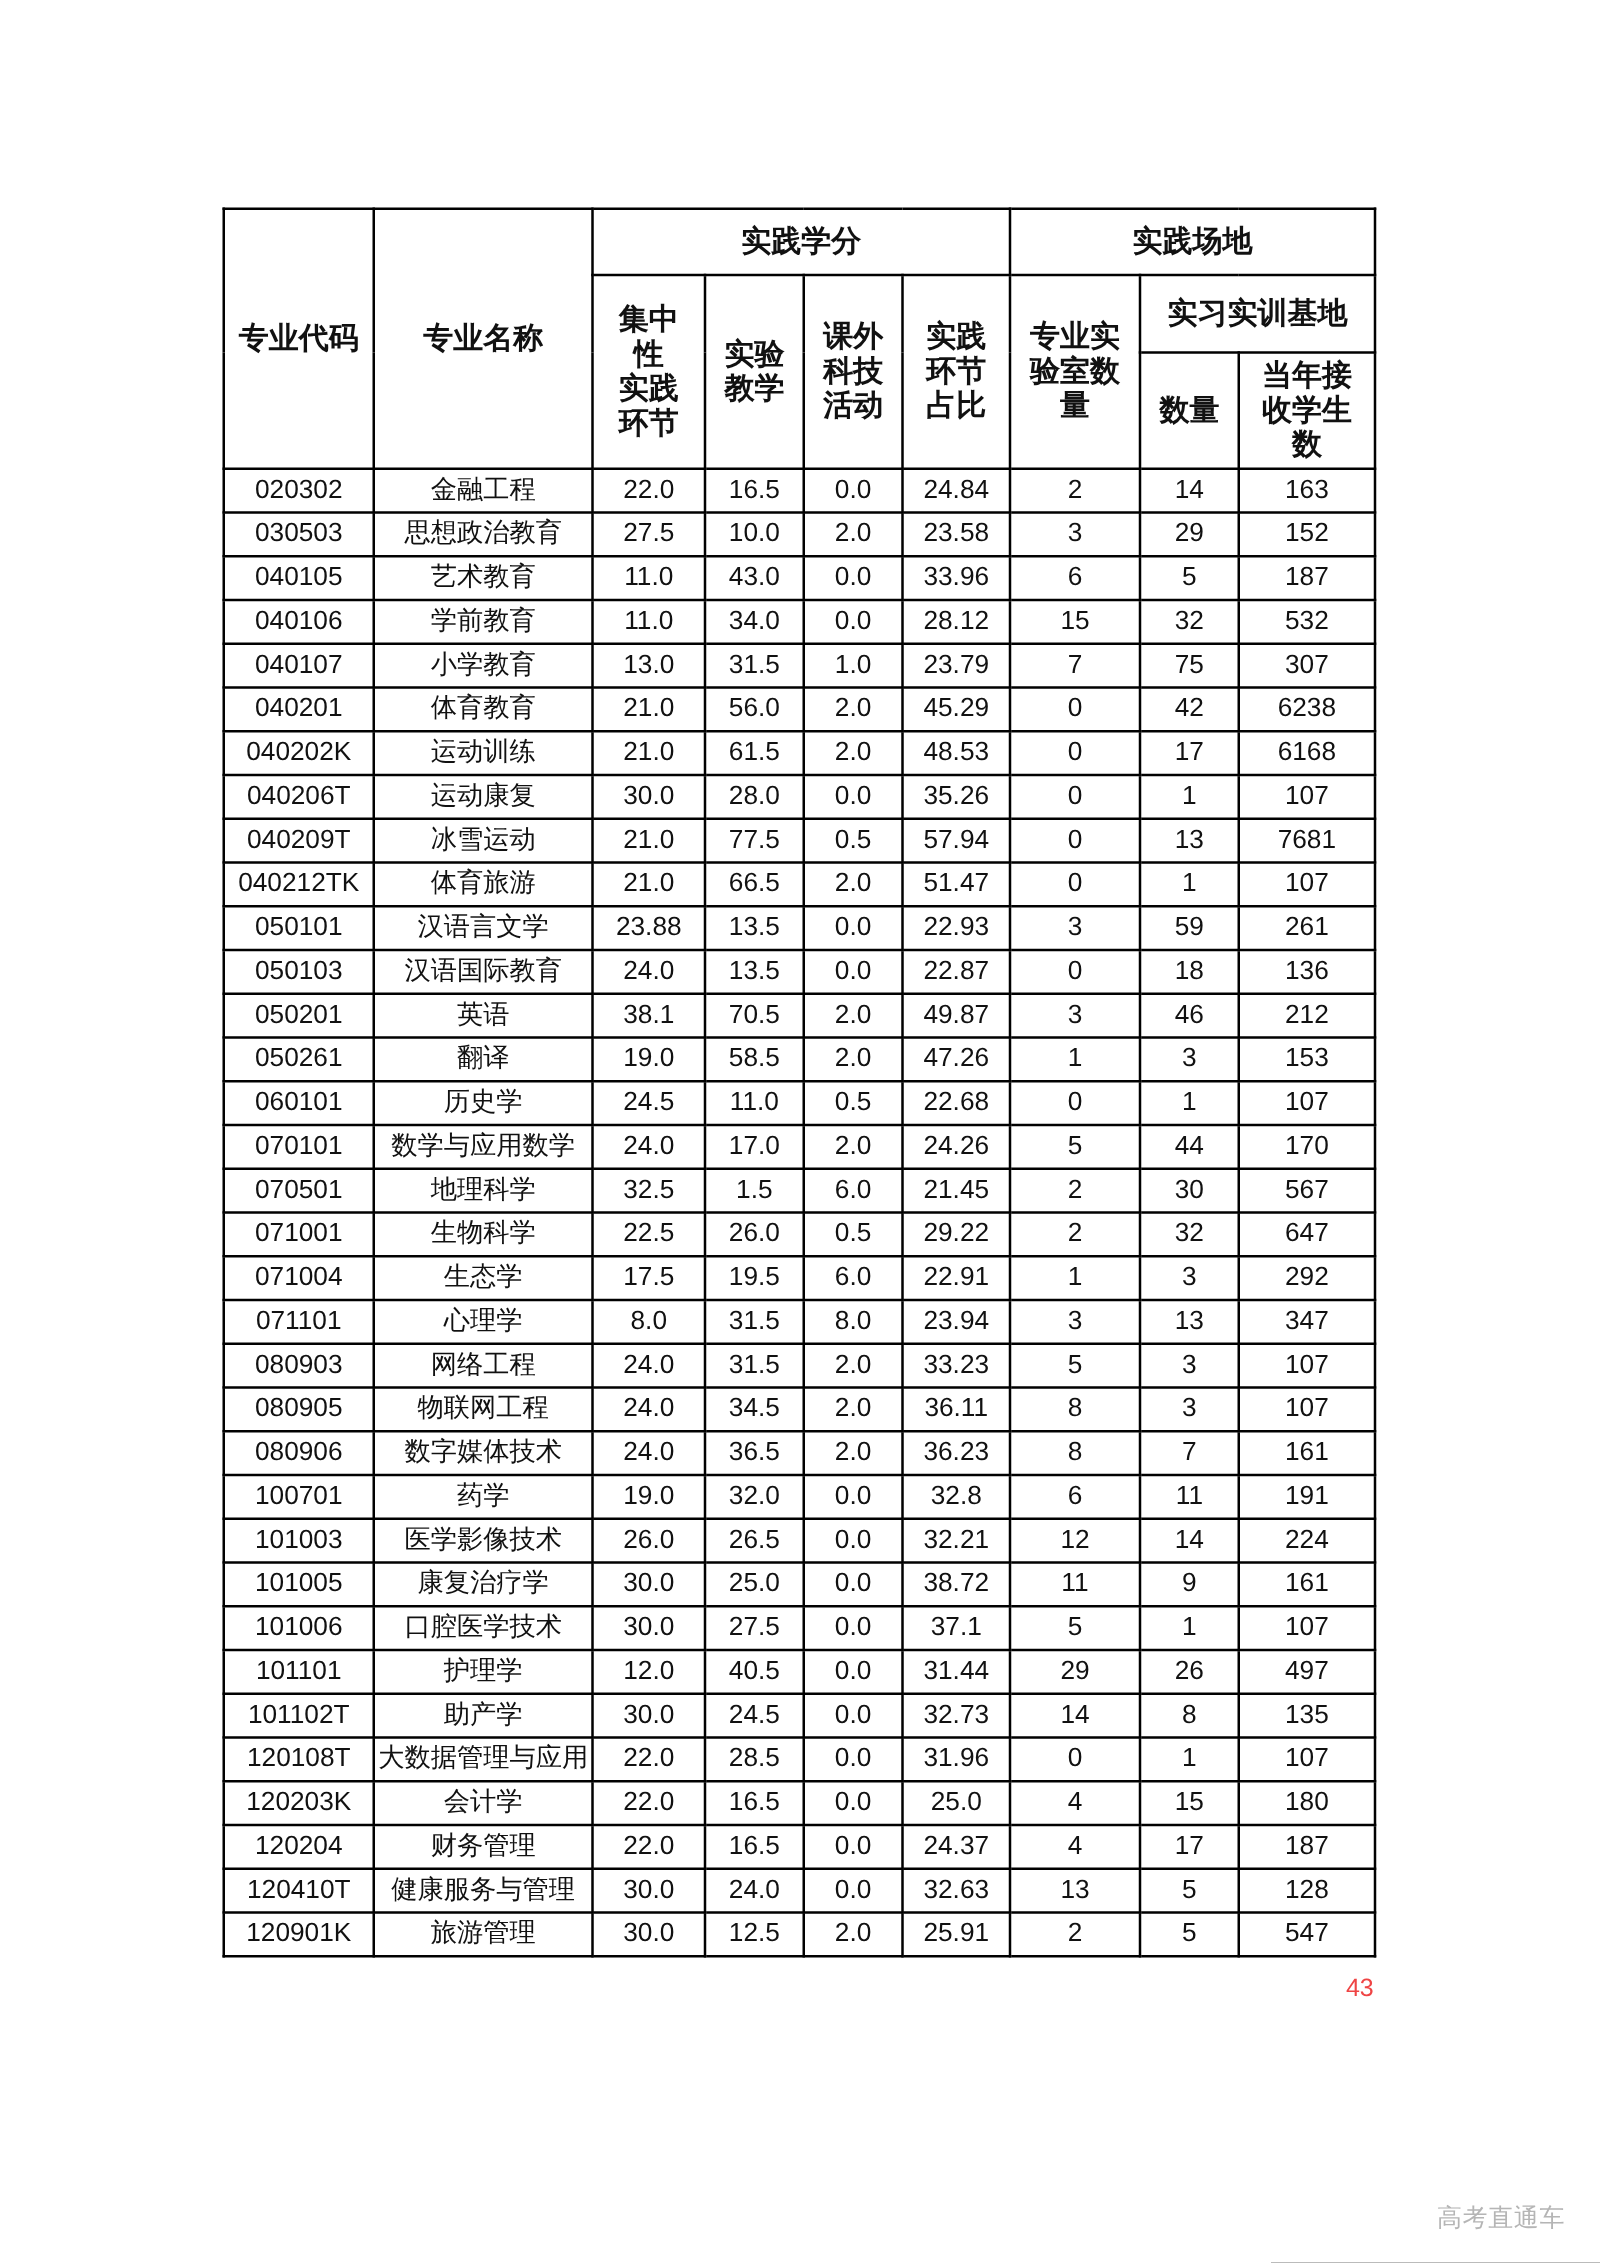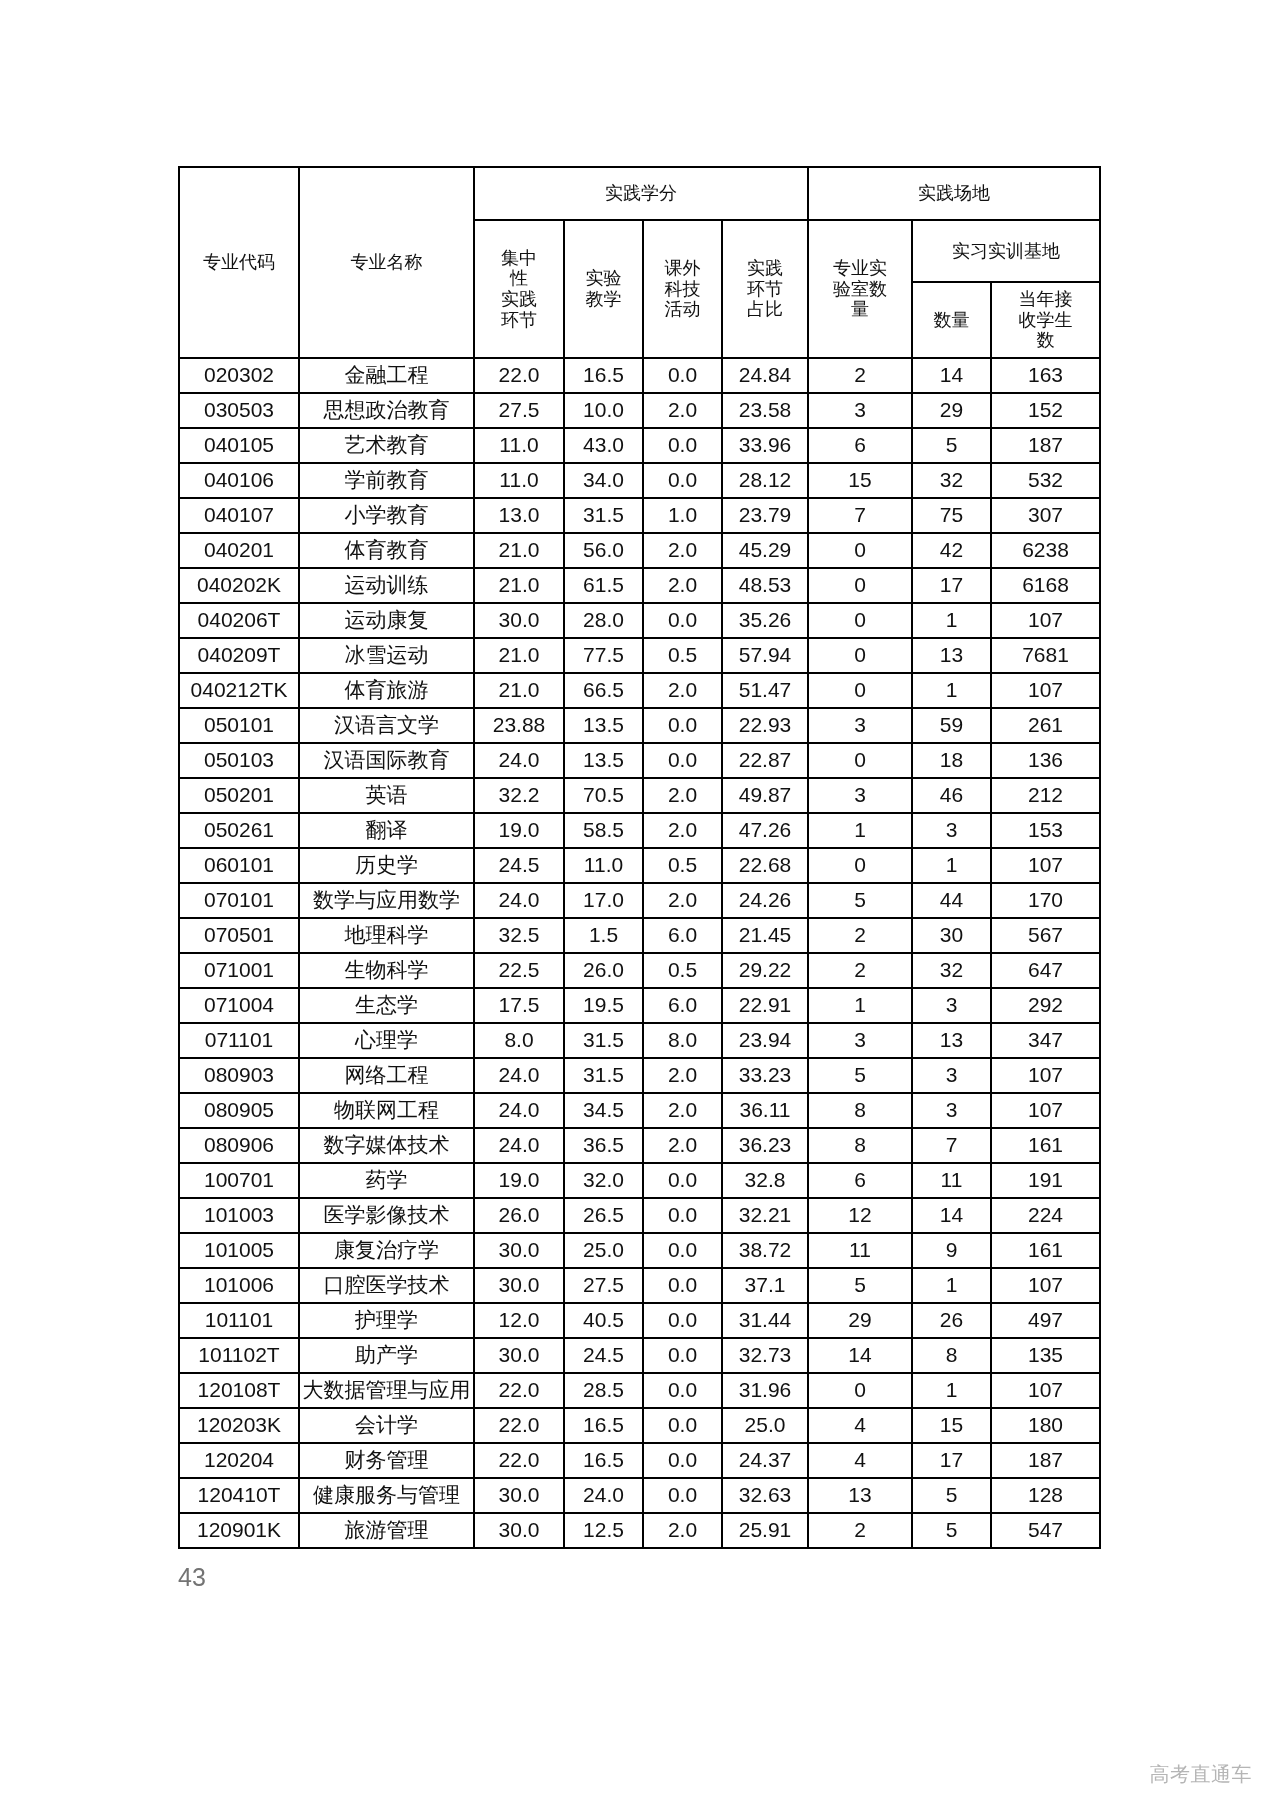--- a/index.html
+++ b/index.html
@@ -24,24 +24,25 @@
     width:921px;
   }
   table.report th, table.report td {
     border:2px solid #000;
     text-align:center;
     vertical-align:middle;
     font-weight:normal;
     color:#111;
   }
   table.report th {
-    font-size:18px;
+    font-size:24px;
     line-height:1.15;
     white-space:pre-line;
     padding:4px 2px;
+    font-weight:bold;
   }
   table.report td {
     font-size:21px;
     line-height:1.25;
     height:35px;
     padding:2px 2px;
   }
   td.name-cell { padding:2px 16px; }
   tr.hrow1 { height:53px; }
   tr.hrow2 { height:62px;margin-top:11px; }
@@ -50,23 +51,23 @@
   .col-name { width:175px; }
   .col-conc { width:90px; }
   .col-exp  { width:79px; }
   .col-ext  { width:79px; }
   .col-ratio{ width:86px; }
   .col-labs { width:104px; }
   .col-bcnt { width:79px; }
   .col-stud { width:109px; }
   .page-number {
     margin-top:14px;
-    text-align:left;
-    font-size:25px;
-    color:#737373;
+    text-align:right;
+    font-size:20px;
+    color:#ef4444;
   }
   .watermark {
     position:absolute;
     right:28px;
     bottom:22px;
     font-size:20px;
     letter-spacing:0.5px;
     color:#b5b5b5;
   }
 </style>
@@ -248,21 +249,21 @@
             <td>13.5</td>
             <td>0.0</td>
             <td>22.87</td>
             <td>0</td>
             <td>18</td>
             <td>136</td>
           </tr>
           <tr>
             <td>050201</td>
             <td class="name-cell">英语</td>
-            <td>32.2</td>
+            <td>38.1</td>
             <td>70.5</td>
             <td>2.0</td>
             <td>49.87</td>
             <td>3</td>
             <td>46</td>
             <td>212</td>
           </tr>
           <tr>
             <td>050261</td>
             <td class="name-cell">翻译</td>

